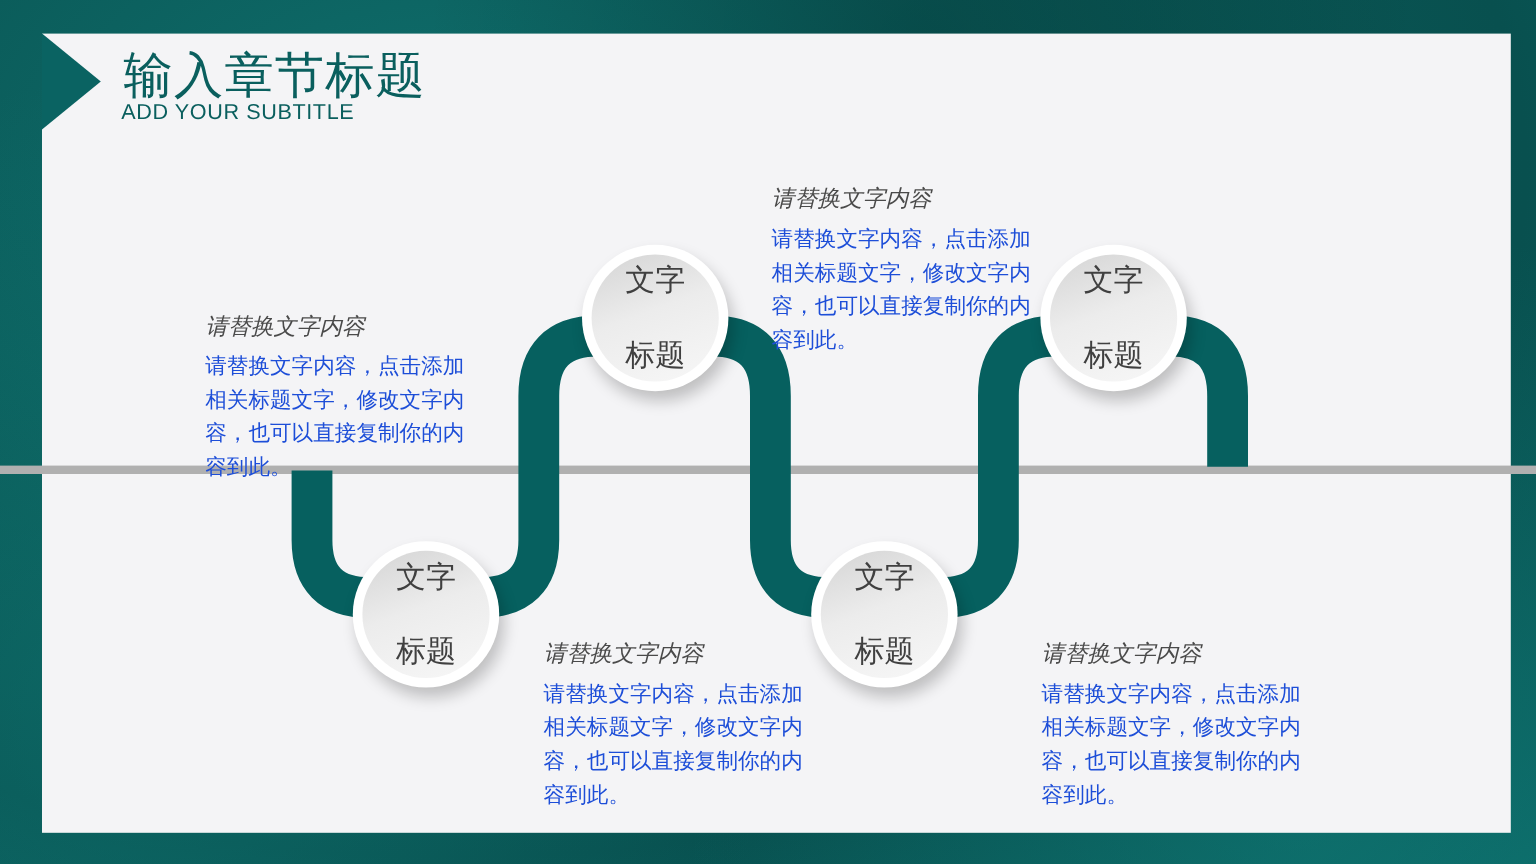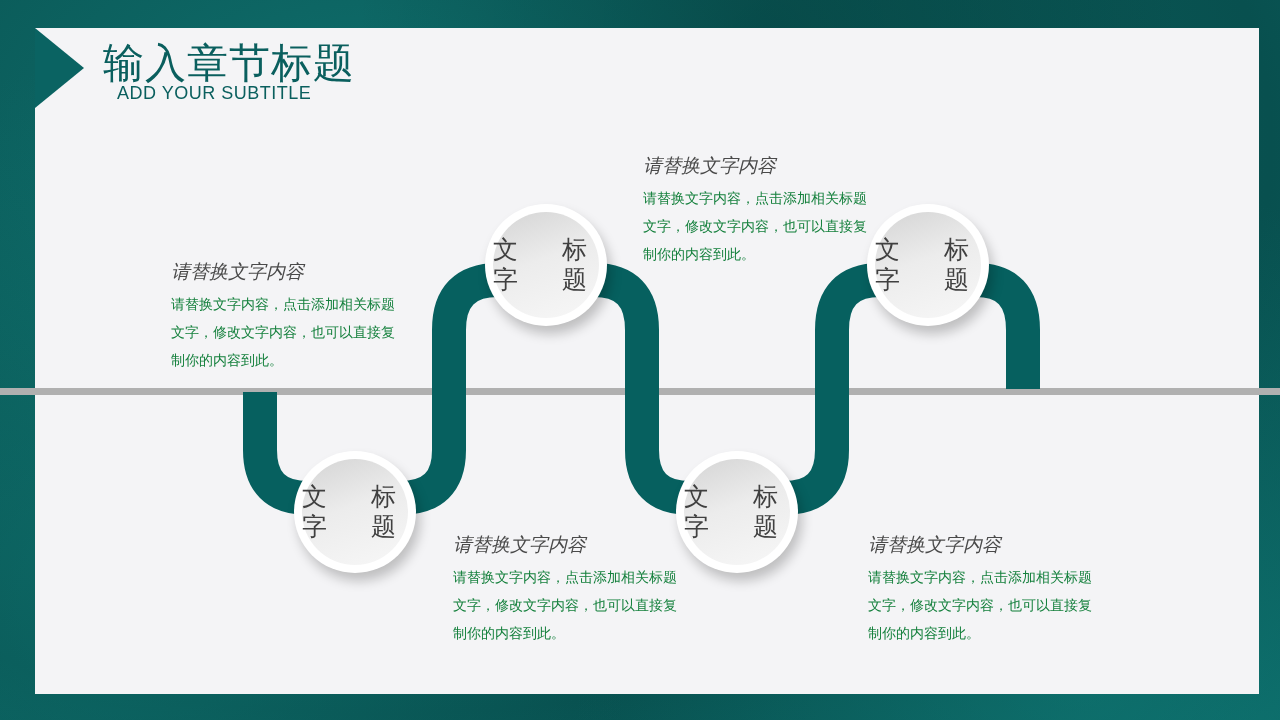--- a/index.html
+++ b/index.html
@@ -22,41 +22,41 @@
   .corner-triangle {
     position:absolute; left:35px; top:28px; width:0; height:0;
     border-top:40px solid transparent; border-bottom:40px solid transparent;
     border-left:49px solid #0a6362;
   }
   .title {
     position:absolute; left:103px; top:36px; font-size:41px; color:#0a5f5e;
     letter-spacing:1px; font-family:"DejaVu Sans", sans-serif;
   }
   .subtitle {
-    position:absolute; left:117px; top:83px; font-size:18px; color:#0a5f5e;
+    position:absolute; left:101px; top:83px; font-size:18px; color:#0a5f5e;
     letter-spacing:0.5px;
   }
   .hline {
     position:absolute; left:0; top:388px; width:1280px; height:7px; background:#b0b0b0;
   }
   svg.path { position:absolute; left:0; top:0; }
   .node {
     position:absolute; width:122px; height:122px; border-radius:50%;
     background:#ffffff;
     box-shadow: 4px 8px 12px rgba(0,0,0,0.22);
   }
   .node-inner {
     position:absolute; left:8px; top:8px; width:106px; height:106px; border-radius:50%;
     background: linear-gradient(160deg, #d4d4d4 0%, #ececec 45%, #f7f7f7 100%);
-    display:flex; flex-direction:row; align-items:center; justify-content:center;
+    display:flex; flex-direction:column; align-items:center; justify-content:center;
     color:#404040; font-size:25px; line-height:30px; font-family:"DejaVu Sans", sans-serif;gap:32px;
   }
   .block { position:absolute; width:240px; }
   .block-title { font-size:19px; color:#4a4a4a; margin-bottom:6px; font-family:"DejaVu Sans", sans-serif;font-style:italic; }
-  .block-body { font-size:14px; color:#15803d; line-height:28px; font-family:Liberation Serif, serif; width:232px; }
+  .block-body { font-size:18px; color:#1d4ed8; line-height:28px; font-family:Liberation Serif, serif; width:232px; }
 </style>
 </head>
 <body>
 
 <div class="bg-texture"></div>
 <div class="panel"></div>
 <div class="corner-triangle"></div>
 
 <div class="title">输入章节标题</div>
 <div class="subtitle">ADD YOUR SUBTITLE</div>

